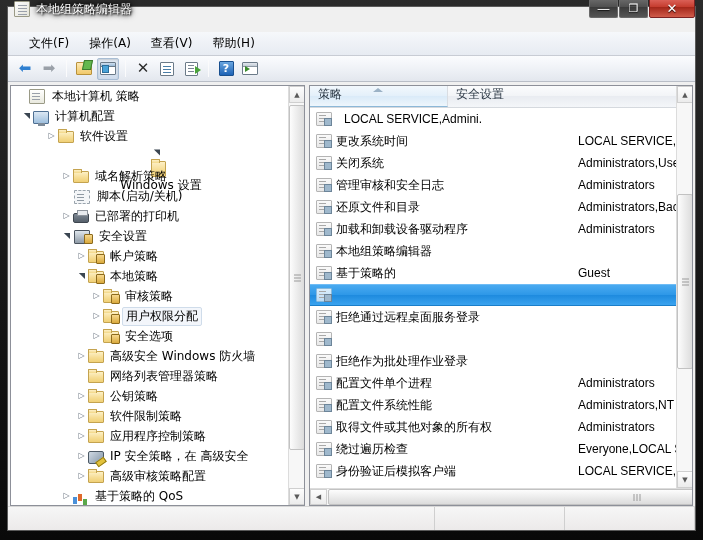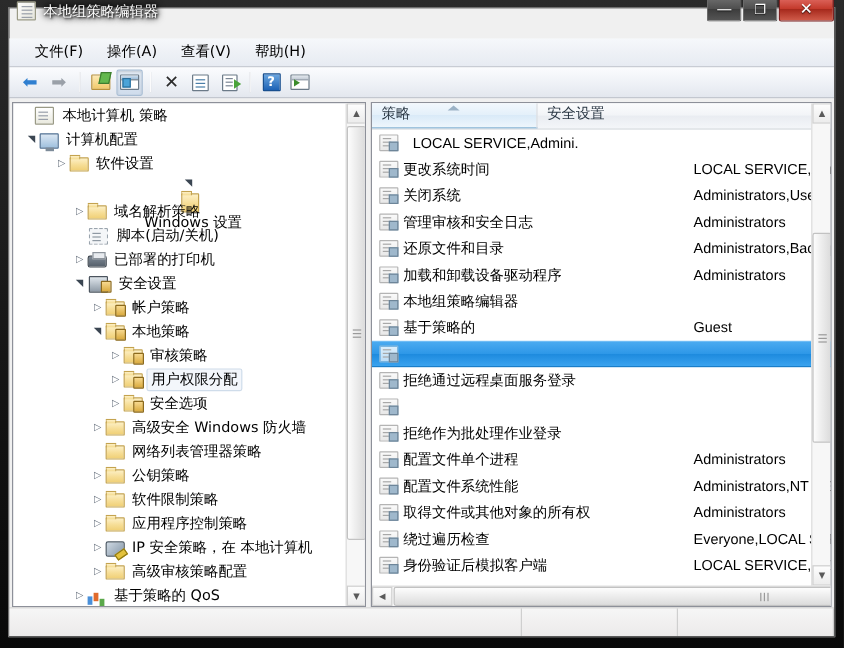--- a/index.html
+++ b/index.html
@@ -708,21 +708,21 @@
                 <span class="tlabel">软件限制策略</span>
               </div>
               <div class="tnode" style="padding-left: 64px;">
                 <span class="twist">▷</span>
                 <span class="ico folder"></span>
                 <span class="tlabel">应用程序控制策略</span>
               </div>
               <div class="tnode" style="padding-left: 64px;">
                 <span class="twist">▷</span>
                 <span class="ico ipsec"></span>
-                <span class="tlabel">IP 安全策略，在 本地计算机</span>
+                <span class="tlabel">IP 安全策略，在 高级安全</span>
               </div>
               <div class="tnode" style="padding-left: 64px;">
                 <span class="twist">▷</span>
                 <span class="ico folder"></span>
                 <span class="tlabel">高级审核策略配置</span>
               </div>
               <div class="tnode" style="padding-left: 49px;">
                 <span class="twist">▷</span>
                 <span class="ico chart"></span>
                 <span class="tlabel">基于策略的 QoS</span>

